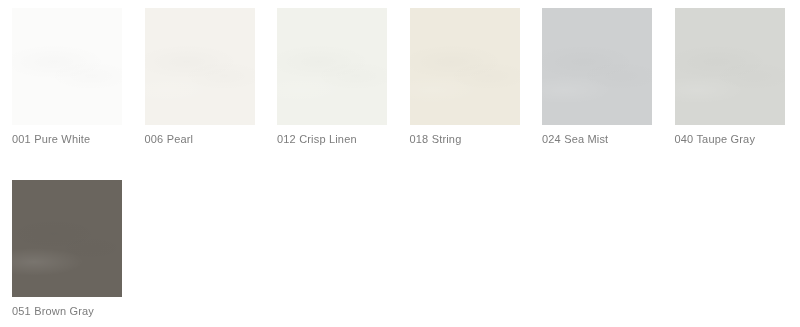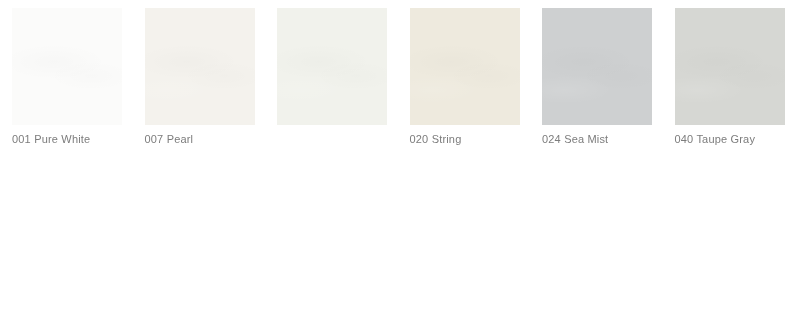--- a/index.html
+++ b/index.html
@@ -61,30 +61,35 @@
 </head>
 <body>
 
 <div class="swatch-grid">
     <div class="swatch-cell">
       <div class="swatch-chip" style="background-color: rgb(251, 251, 250);"></div>
       <div class="swatch-label">001 Pure White</div>
     </div>
     <div class="swatch-cell">
       <div class="swatch-chip" style="background-color: rgb(244, 242, 237);"></div>
-      <div class="swatch-label">007 Pearl</div>
+      <div class="swatch-label">006 Pearl</div>
     </div>
     <div class="swatch-cell">
       <div class="swatch-chip" style="background-color: rgb(241, 242, 236);"></div>
+      <div class="swatch-label">012 Crisp Linen</div>
     </div>
     <div class="swatch-cell">
       <div class="swatch-chip" style="background-color: rgb(238, 234, 222);"></div>
-      <div class="swatch-label">020 String</div>
+      <div class="swatch-label">018 String</div>
     </div>
     <div class="swatch-cell">
       <div class="swatch-chip" style="background-color: rgb(206, 208, 209);"></div>
       <div class="swatch-label">024 Sea Mist</div>
     </div>
     <div class="swatch-cell">
       <div class="swatch-chip" style="background-color: rgb(214, 215, 211);"></div>
       <div class="swatch-label">040 Taupe Gray</div>
     </div>
+    <div class="swatch-cell">
+      <div class="swatch-chip" style="background-color: rgb(106, 101, 94);"></div>
+      <div class="swatch-label">051 Brown Gray</div>
+    </div>
   </div>
 
 </body></html>

